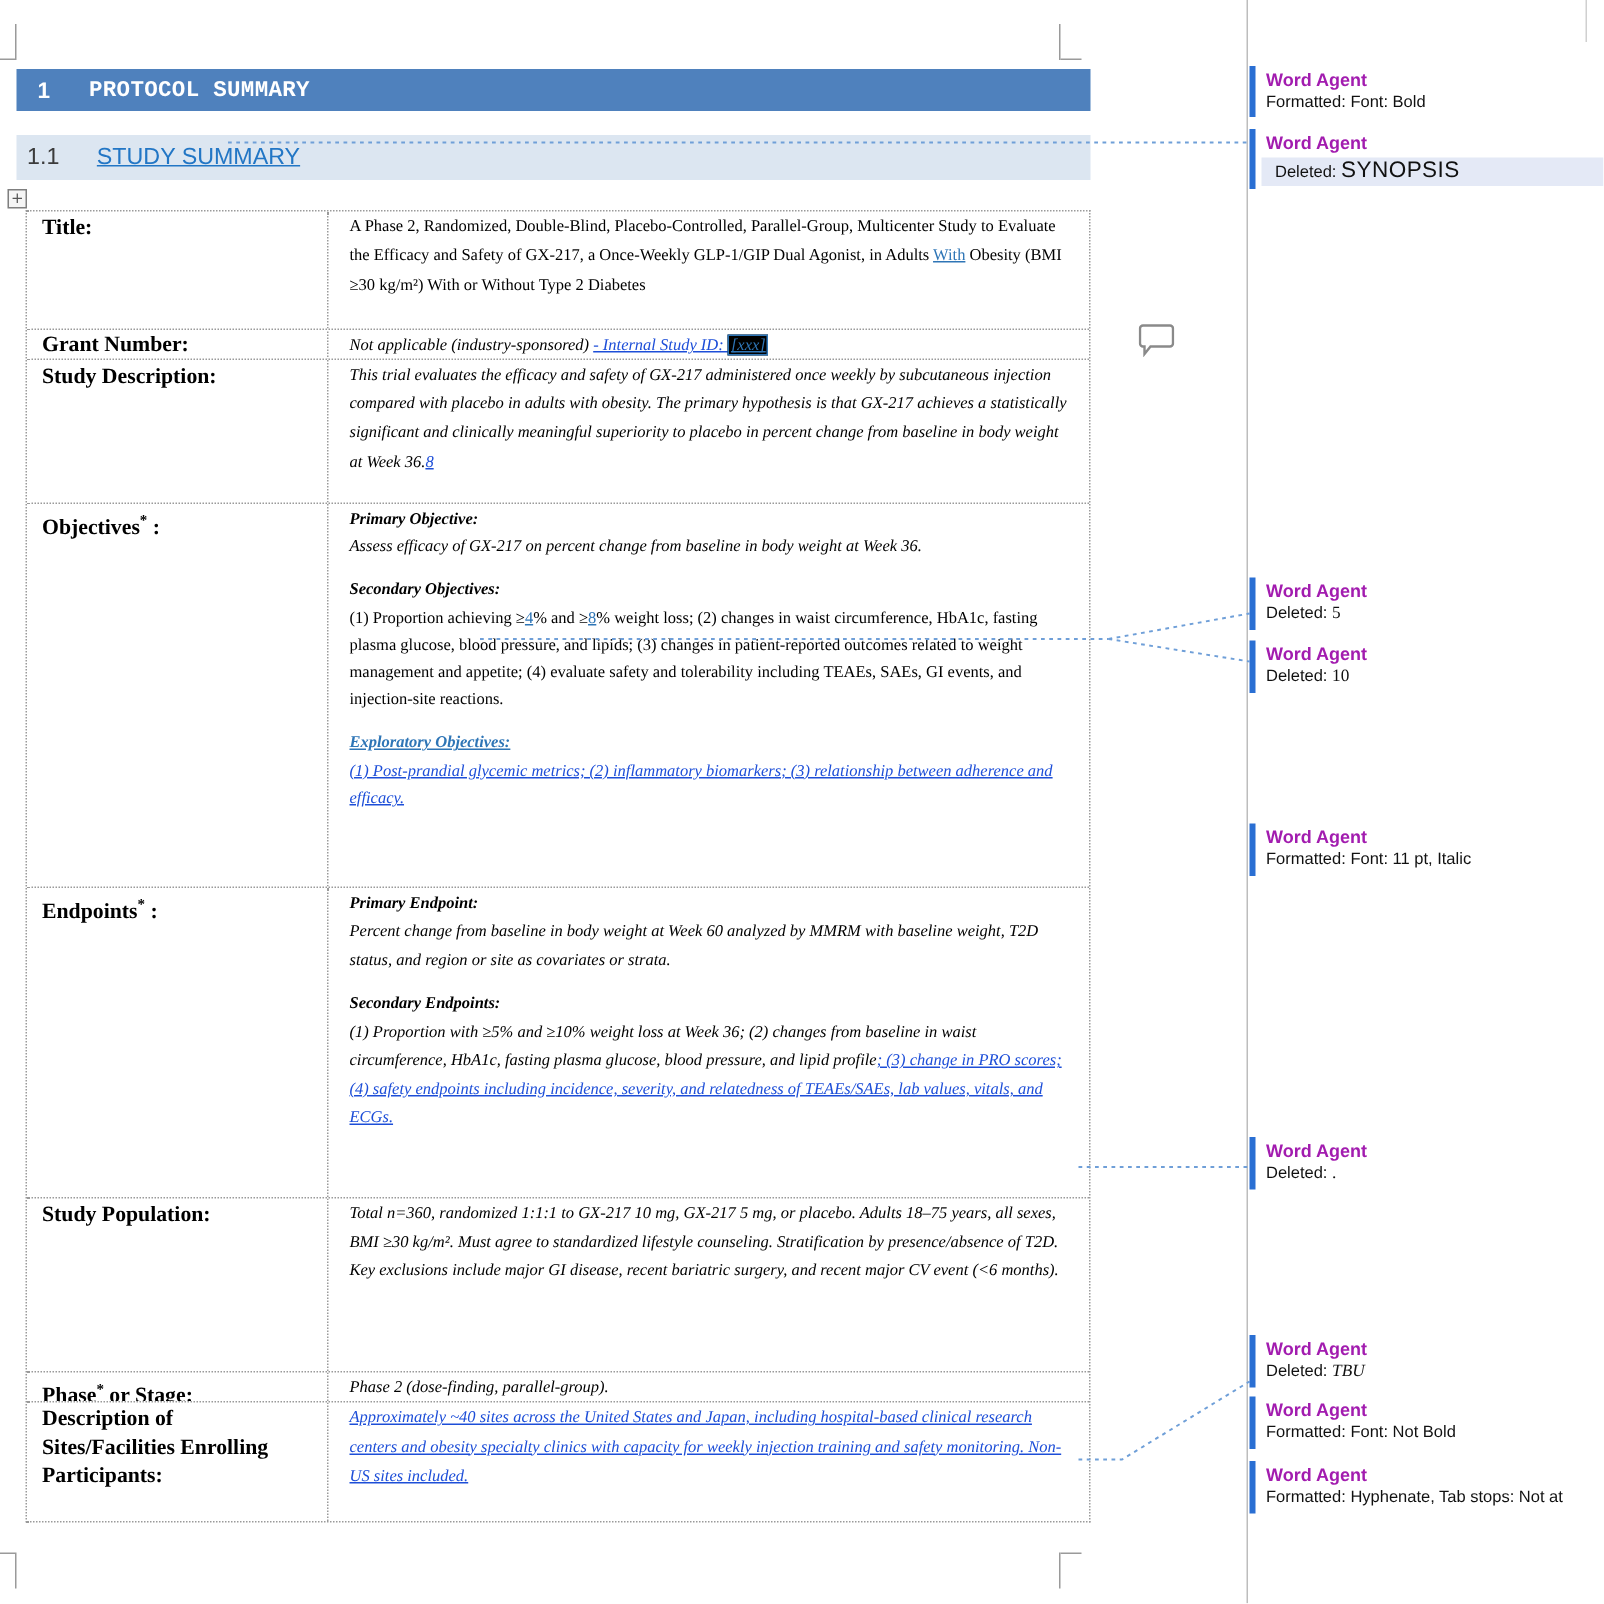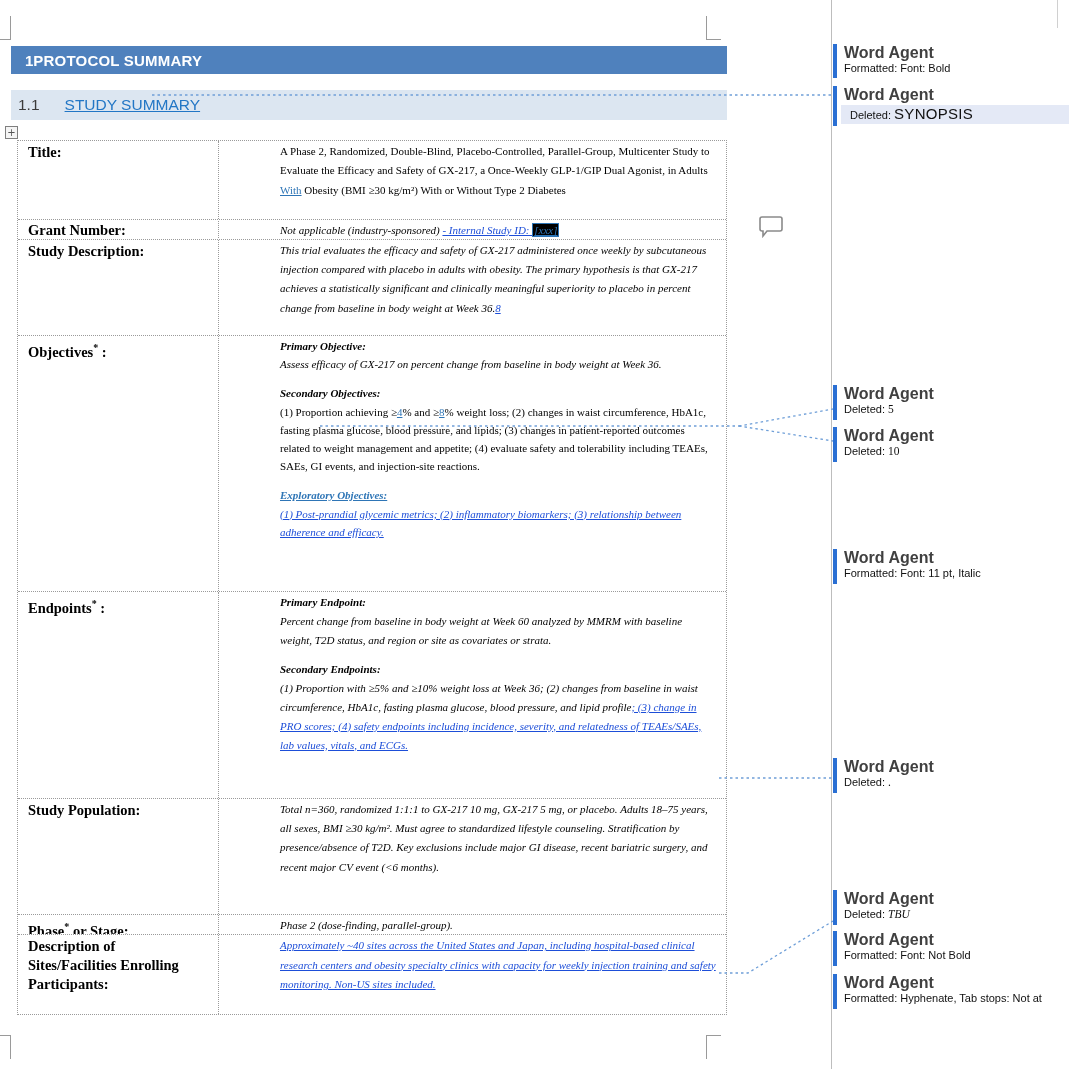--- a/index.html
+++ b/index.html
@@ -4,29 +4,29 @@
 <style>
   html,body{margin:0;padding:0;background:#fff;}
   #page{position:relative;width:1069px;height:1069px;background:#fff;overflow:hidden;
         font-family:"Liberation Serif",serif;color:#000;}
 
   
   .band1{position:absolute;left:11px;top:46px;width:716px;height:28px;background:#4f81bd;
          display:flex;align-items:center;font-family:"Liberation Sans",sans-serif;
          font-weight:bold;font-size:15px;color:#fff;}
   .band1 .num{margin-left:14px;}
-  .band1 .ttl{letter-spacing:.2px;}
+  .band1 .ttl{margin-left:26px;letter-spacing:.2px;font-family:Liberation Mono, monospace;}
   .band2{position:absolute;left:11px;top:90px;width:716px;height:30px;background:#dce6f1;
          display:flex;align-items:center;font-family:"Liberation Sans",sans-serif;font-size:15.5px;}
   .band2 .num{margin-left:7px;color:#3b3b3b;}
   .band2 .ttl{margin-left:25px;color:#2276c5;text-decoration:underline;}
 
   
   #doc-table{position:absolute;left:17px;top:140px;width:710px;border:1px dotted #9a9a9a;box-sizing:border-box;}
-  .t-row{display:flex;border-top:1px dotted #9a9a9a;box-sizing:border-box;overflow:hidden;gap:47px;}
+  .t-row{display:flex;border-top:1px dotted #9a9a9a;box-sizing:border-box;overflow:hidden;}
   .t-row:first-child{border-top:none;}
   .t-label{width:201px;min-width:201px;box-sizing:border-box;border-right:1px dotted #9a9a9a;
            font-weight:bold;font-size:14.5px;line-height:19px;padding:2px 6px 0 10px;
            white-space:pre-line;overflow:hidden;}
   .t-label sup{font-size:10px;}
   .t-value{flex:1;box-sizing:border-box;font-size:11px;line-height:19.3px;
            padding:1px 10px 0 14px;overflow:hidden;}
   .para{min-height:1em;}
   .para.blank{height:1em;}
   .run-r{}
@@ -40,21 +40,21 @@
 
   
   #move-handle{position:absolute;left:5px;top:126px;width:13px;height:13px;border:1px solid #7f7f7f;
                background:#f5f5f5;box-sizing:border-box;color:#555;font-family:"DejaVu Sans",sans-serif;
                font-size:10px;line-height:11px;text-align:center;}
 
   
   #markup-divider{position:absolute;left:831px;top:0;width:1px;height:1069px;background:#bdbdbd;}
   #pane-top-edge{position:absolute;left:1057px;top:0;width:1px;height:28px;background:#d0d0d0;}
   .comment{position:absolute;left:844px;width:226px;font-family:"Liberation Sans",sans-serif;}
-  .comment-name{font-size:16px;font-weight:bold;line-height:14px;color:#404040;}
+  .comment-name{font-size:12px;font-weight:bold;line-height:14px;color:#a21caf;}
   .comment-line{font-size:11px;line-height:14px;margin-top:1px;white-space:nowrap;overflow:hidden;color:#111;}
   .comment-line .key{font-weight:normal;}
   .comment-line.hl{background:#e4e9f6;padding:2px 0 2px 9px;margin-left:-3px;margin-top:3px;}
   .comment-bar{position:absolute;left:-11px;top:-2px;width:4px;background:#2a6fd3;}
   .cv-serif{font-family:"Liberation Serif",serif;font-size:11.5px;}
   .cv-serif-italic{font-family:"Liberation Serif",serif;font-style:italic;font-size:11.5px;}
   .cv-caps{font-size:15px;letter-spacing:.3px;}
 
   
   .crop{position:absolute;background:#9a9a9a;}

